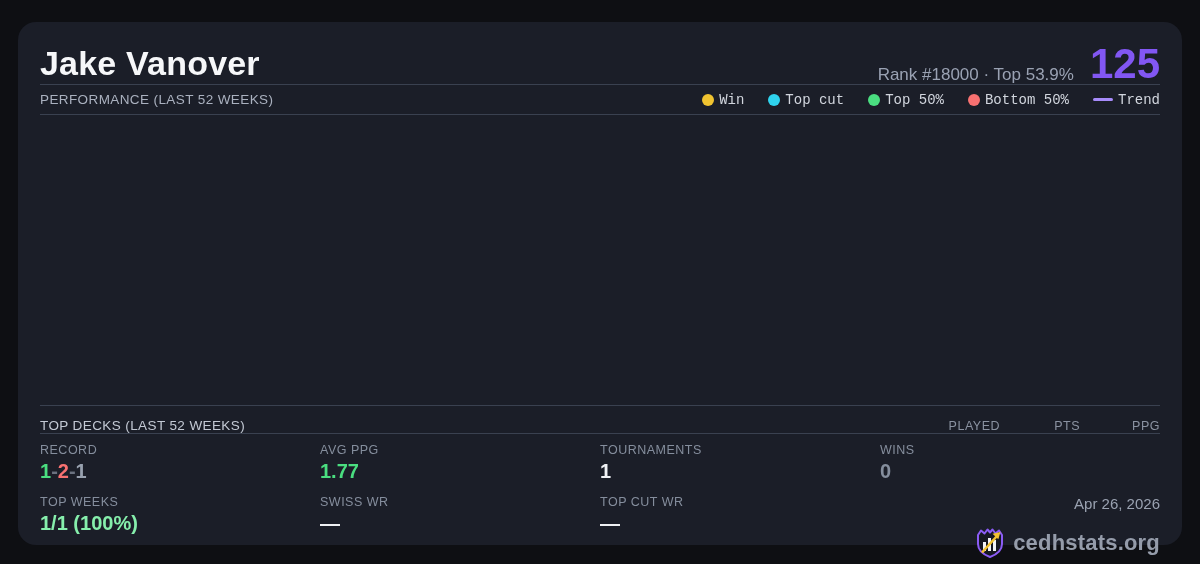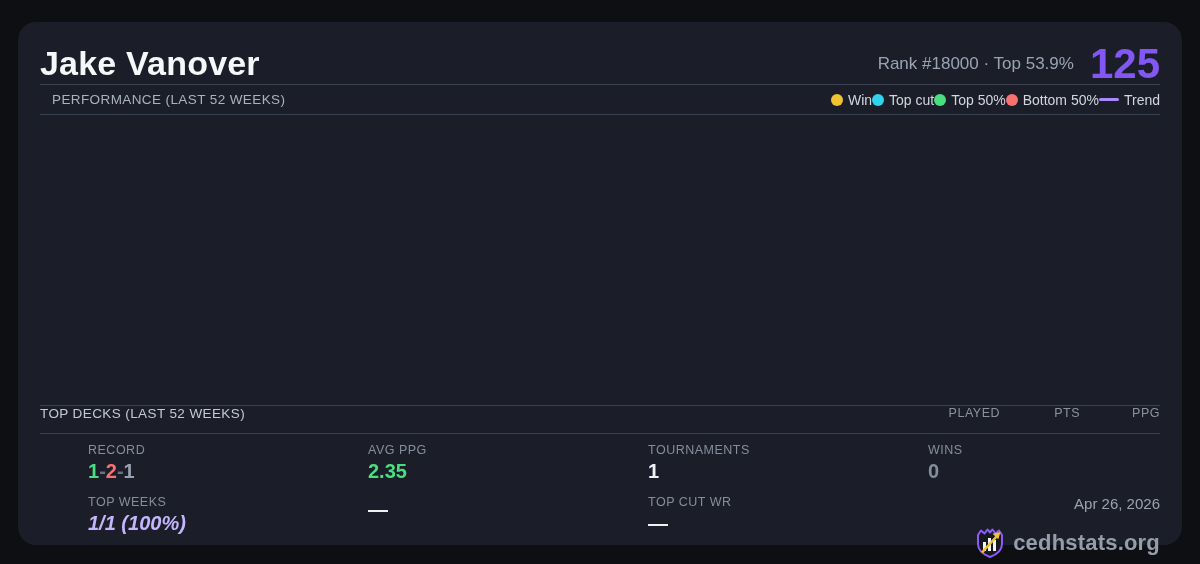--- a/index.html
+++ b/index.html
@@ -6,44 +6,44 @@
   html,body { width:1200px; height:564px; background:#0e0f13; font-family:"Liberation Sans",sans-serif; overflow:hidden; }
   .card {
     position:absolute; left:18px; top:22px; width:1164px; height:523px;
     background:#1b1e28; border-radius:18px; padding:0 22px;
   }
   .divider { height:1px; background:#3a4150; }
 
   
   .header { height:62px; display:flex; align-items:center; justify-content:space-between; padding-top:21px; }
   .player-name { font-size:34px; font-weight:bold; color:#f6f7f9; letter-spacing:.2px; }
-  .rank-wrap { display:flex; align-items:center; gap:16px; }
+  .rank-wrap { display:flex; align-items:flex-end; gap:16px; }
   .rank-text { font-size:17px; color:#9aa2b3; }
   .score { font-size:42px; font-weight:bold; color:#8257f3; line-height:1; }
 
   
-  .perf-row { height:29px; display:flex; align-items:center; justify-content:space-between;margin-left:12px; }
+  .perf-row { height:29px; display:flex; align-items:center; justify-content:space-between; }
   .section-title { font-size:13.5px; color:#aab1bf; letter-spacing:.4px; }
-  .legend { display:flex; align-items:flex-end; gap:0; }
+  .legend { display:flex; align-items:flex-end; gap:24px;font-family:Liberation Mono, monospace; }
   .legend-item { display:flex; align-items:center; gap:5px; font-size:14px; color:#d2d6de; cursor:pointer; }
   .dot { width:12px; height:12px; border-radius:50%; flex:0 0 auto; }
   .trend-line { width:20px; height:3px; border-radius:2px; flex:0 0 auto; }
 
   
   .chart { height:290px; }
 
   
-  .decks-row { height:27px; display:flex; align-items:flex-start; justify-content:space-between;gap:16px; }
+  .decks-row { height:27px; display:flex; align-items:flex-end; justify-content:space-between;gap:16px; }
   .decks-title { font-size:13.5px; color:#c3c9d4; letter-spacing:.4px; }
   .decks-cols { display:flex; }
   .deck-col { width:80px; text-align:right; font-size:12.5px; color:#8a92a1; letter-spacing:.5px; }
 
   
   .stats-grid { display:grid; grid-template-columns:repeat(4,1fr); padding-top:7px; }
-  .stat { height:52px; padding-top:2px;margin-left:48px; }
+  .stat { height:52px; padding-top:2px; }
   .stat-label { font-size:12.5px; color:#858e9d; letter-spacing:.5px; }
   .stat-value { font-size:20px; font-weight:bold; color:#eff1f4; margin-top:3px; line-height:1.1; }
 
   
   .footer-cell { display:flex; flex-direction:column; align-items:flex-end; justify-content:flex-start; height:58px; padding-top:2px; }
   .date { font-size:15px; color:#9aa2b1; }
   .brand { display:flex; align-items:center; gap:8px; margin-top:15px; cursor:pointer; }
   .brand-text { font-size:22px; font-weight:bold; color:#959caa; letter-spacing:.2px; }
 </style>
 </head>
@@ -104,39 +104,40 @@
 
     <div class="stat">
       <div class="stat-label">RECORD</div>
       <div class="stat-value">
         <span style="color: rgb(74, 222, 128);">1</span><span style="color: rgb(107, 114, 128);">-</span><span style="color: rgb(248, 113, 113);">2</span><span style="color: rgb(107, 114, 128);">-</span><span style="color: rgb(152, 161, 175);">1</span>
       </div>
     </div>
 
     <div class="stat">
       <div class="stat-label">AVG PPG</div>
-      <div class="stat-value" style="color: rgb(74, 222, 128);">2.35</div>
+      <div class="stat-value" style="color: rgb(74, 222, 128);">1.77</div>
     </div>
 
     <div class="stat">
       <div class="stat-label">TOURNAMENTS</div>
       <div class="stat-value" style="color: rgb(239, 241, 244);">1</div>
     </div>
 
     <div class="stat">
       <div class="stat-label">WINS</div>
       <div class="stat-value" style="color: rgb(133, 142, 157);">0</div>
     </div>
 
     <div class="stat">
       <div class="stat-label">TOP WEEKS</div>
-      <div class="stat-value" style="color: #c4b5fd; font-style: italic;">1/1 (100%)</div>
+      <div class="stat-value" style="color: #86efac;">1/1 (100%)</div>
     </div>
 
     <div class="stat">
+      <div class="stat-label">SWISS WR</div>
       <div class="stat-value" style="color: rgb(239, 241, 244);">—</div>
     </div>
 
     <div class="stat">
       <div class="stat-label">TOP CUT WR</div>
       <div class="stat-value" style="color: rgb(239, 241, 244);">—</div>
     </div>
 
     <div class="footer-cell">
       <div class="date">Apr 26, 2026</div>

